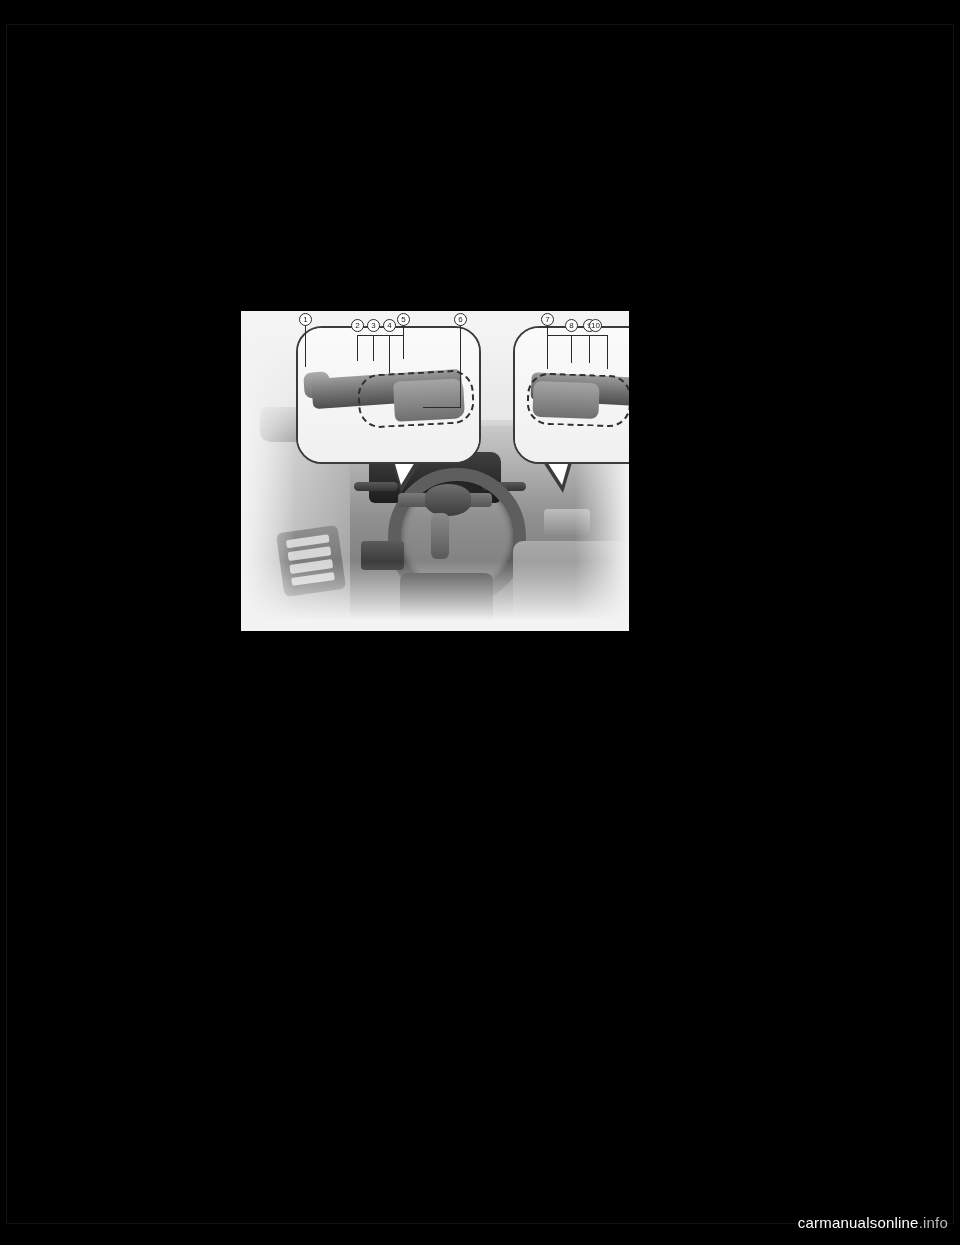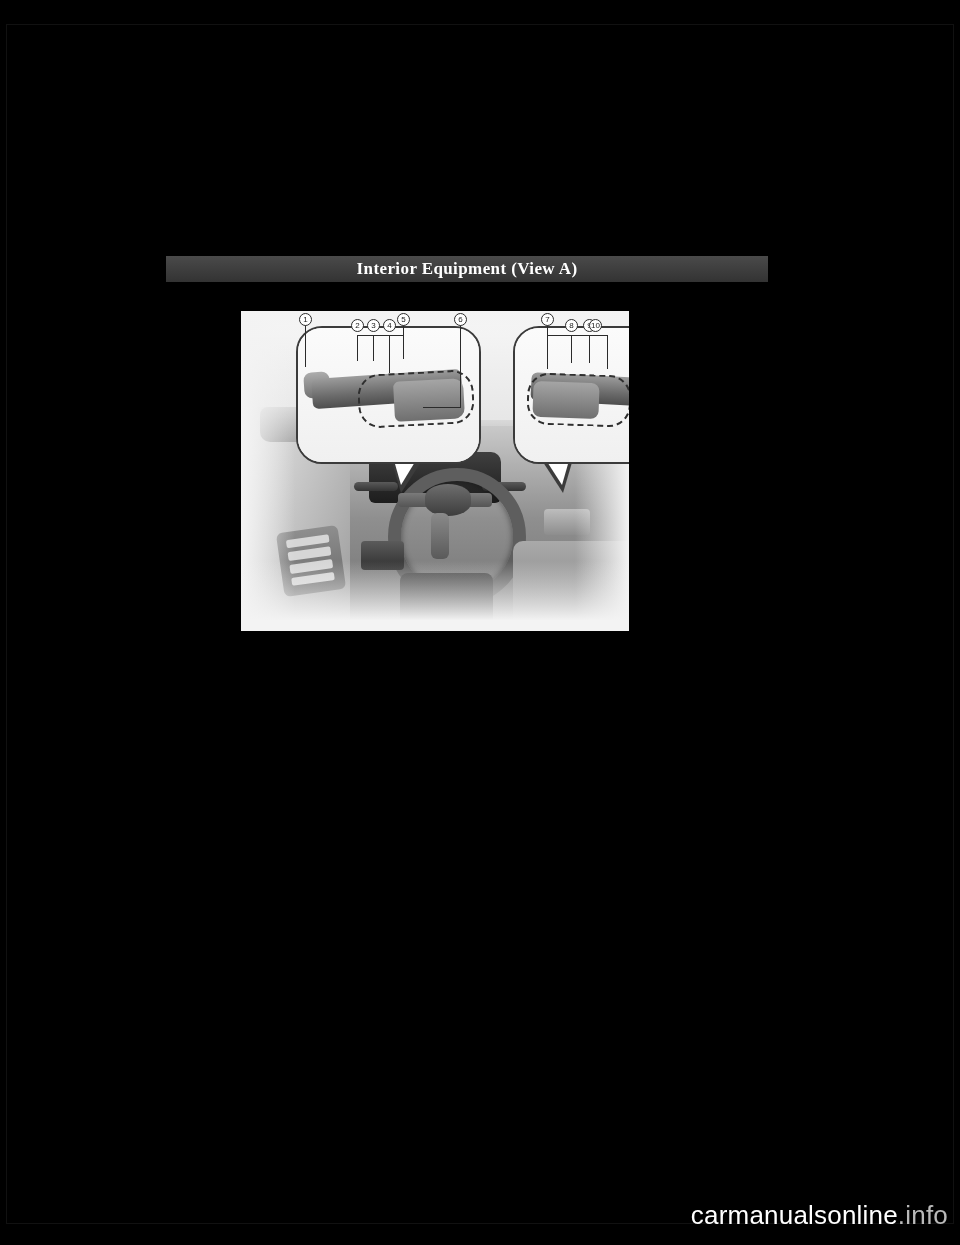--- a/index.html
+++ b/index.html
@@ -330,36 +330,33 @@
   }
   .lead-v { width: 1px; }
   .lead-h { height: 1px; }
 
   
   .watermark {
     position: absolute;
     right: 12px;
     bottom: 14px;
     font-family: "Liberation Sans", sans-serif;
-    font-size: 26px;
+    font-size: 15px;
     color: #ffffff;
     letter-spacing: 0.2px;
     white-space: nowrap;
   }
   .watermark .dim { color: #b9b9b9; }
 </style>
 </head>
 <body>
 
 <div class="page">
   <div class="page-edge"></div>
 
-  <div class="section-bar">
-    <span class="title">Interior Equipment (View A)</span>
-  </div>
 
   <div class="figure">
 
     <div class="cabin">
       <div class="windshield"></div>
       <div class="dash-top"></div>
       <div class="dash"></div>
       <div class="door-left"></div>
       <div class="mirror"></div>
       <div class="window-switches">

